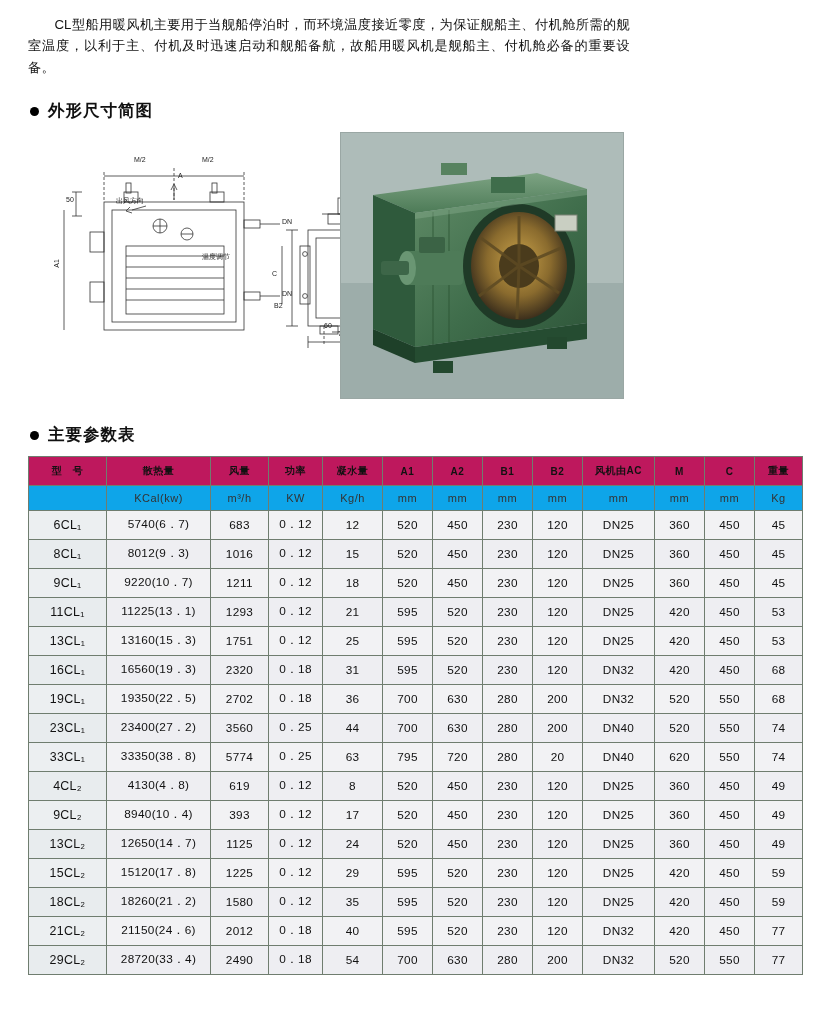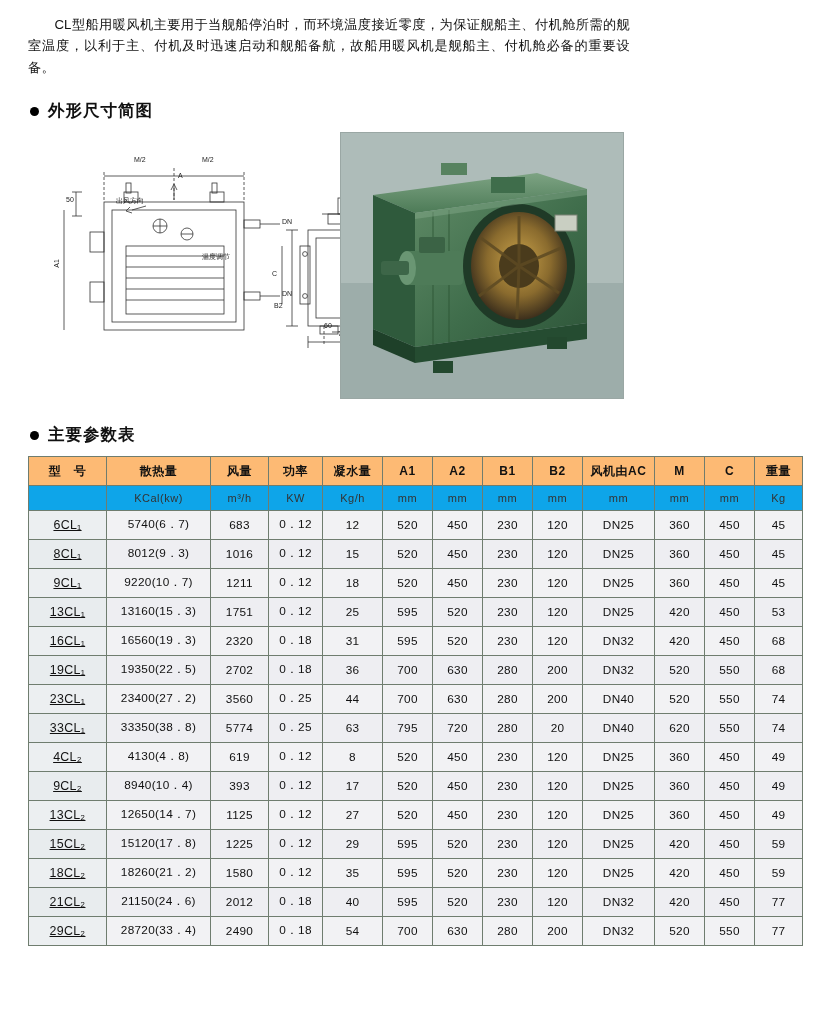--- a/index.html
+++ b/index.html
@@ -87,41 +87,40 @@
   table.spec th, table.spec td {
     border: 1px solid #6f7d6f;
     text-align: center;
     vertical-align: middle;
     padding: 0;
     height: 28px;
     font-weight: normal;
     color: #111;
   }
   table.spec thead th {
-    background: #fdba74;
+    background: #be185d;
     font-weight: bold;
-    font-size: 12px;
+    font-size: 10px;
     letter-spacing: .5px;
   }
   table.spec thead tr.units th {
     background: #0ea5e9;
     font-weight: normal;
     font-size: 11px;
     color: #333;
     height: 24px;
   }
   table.spec tbody td {
     background: #f2f2f4;
     font-size: 11.8px;
     letter-spacing: .3px;
   }
   table.spec tbody td.model {
     background: #eceff1;
     font-size: 12.4px;
-    text-decoration: underline;
   }
   table.spec tbody tr:nth-child(even) td { background: #eeeef2; }
   table.spec tbody tr:nth-child(even) td.model { background: #e8ecee; }
   .lbl { position:absolute; font-size:7px; color:#222; font-family:"Liberation Sans",sans-serif; white-space:nowrap; }
 </style>
 </head>
 <body>
 
 <div class="page">
 
@@ -403,20 +402,35 @@
             <td>520</td>
             <td>450</td>
             <td>230</td>
             <td>120</td>
             <td>DN25</td>
             <td>360</td>
             <td>450</td>
             <td>45</td>
           </tr>
           <tr>
+            <td class="model">11CL₁</td>
+            <td>11225(13．1)</td>
+            <td>1293</td>
+            <td>0．12</td>
+            <td>21</td>
+            <td>595</td>
+            <td>520</td>
+            <td>230</td>
+            <td>120</td>
+            <td>DN25</td>
+            <td>420</td>
+            <td>450</td>
+            <td>53</td>
+          </tr>
+          <tr>
             <td class="model">13CL₁</td>
             <td>13160(15．3)</td>
             <td>1751</td>
             <td>0．12</td>
             <td>25</td>
             <td>595</td>
             <td>520</td>
             <td>230</td>
             <td>120</td>
             <td>DN25</td>
@@ -512,21 +526,21 @@
             <td>DN25</td>
             <td>360</td>
             <td>450</td>
             <td>49</td>
           </tr>
           <tr>
             <td class="model">13CL₂</td>
             <td>12650(14．7)</td>
             <td>1125</td>
             <td>0．12</td>
-            <td>27</td>
+            <td>24</td>
             <td>520</td>
             <td>450</td>
             <td>230</td>
             <td>120</td>
             <td>DN25</td>
             <td>360</td>
             <td>450</td>
             <td>49</td>
           </tr>
           <tr>

